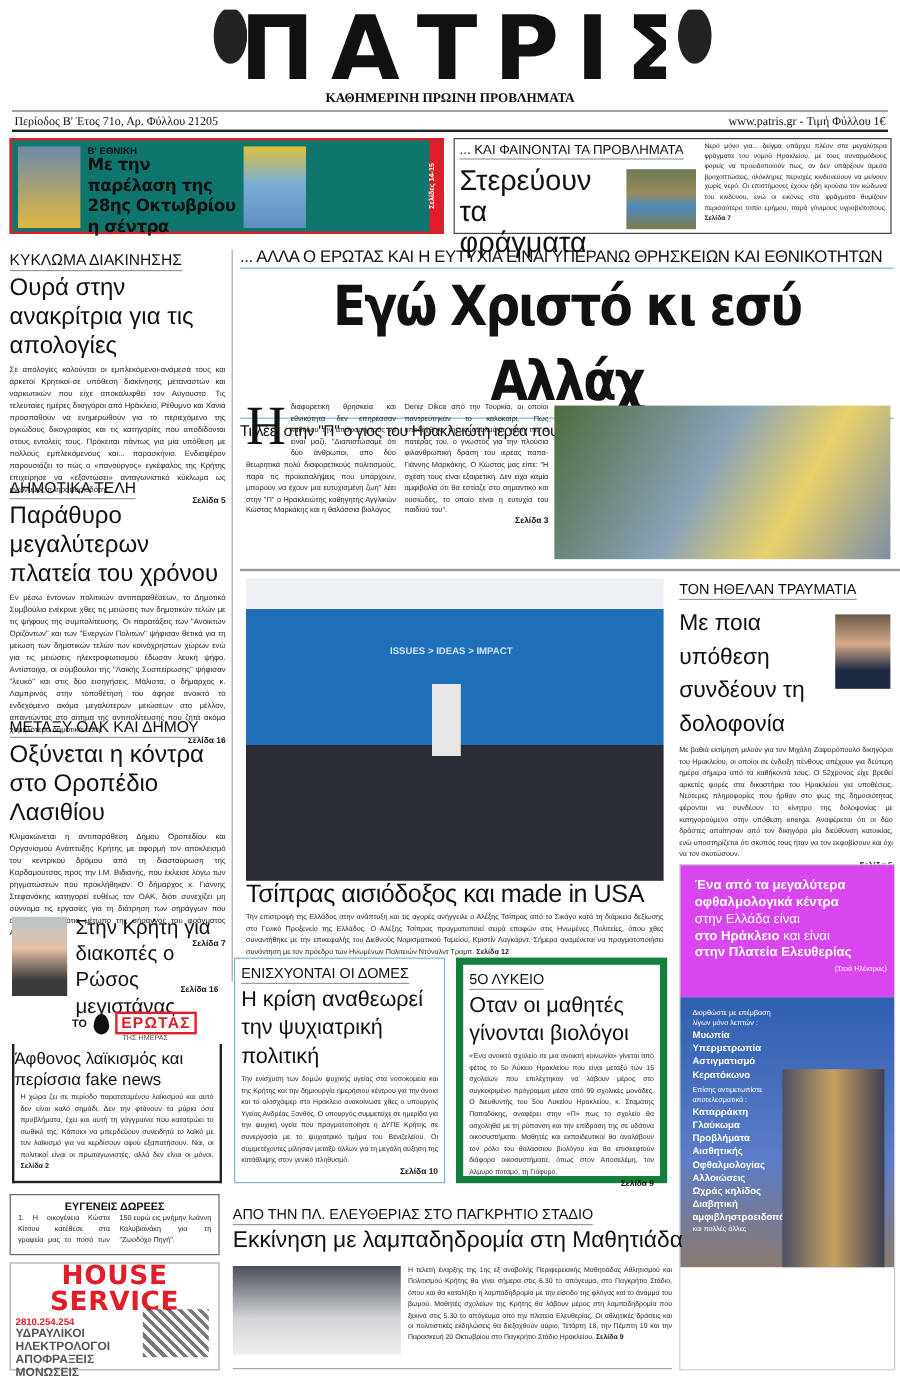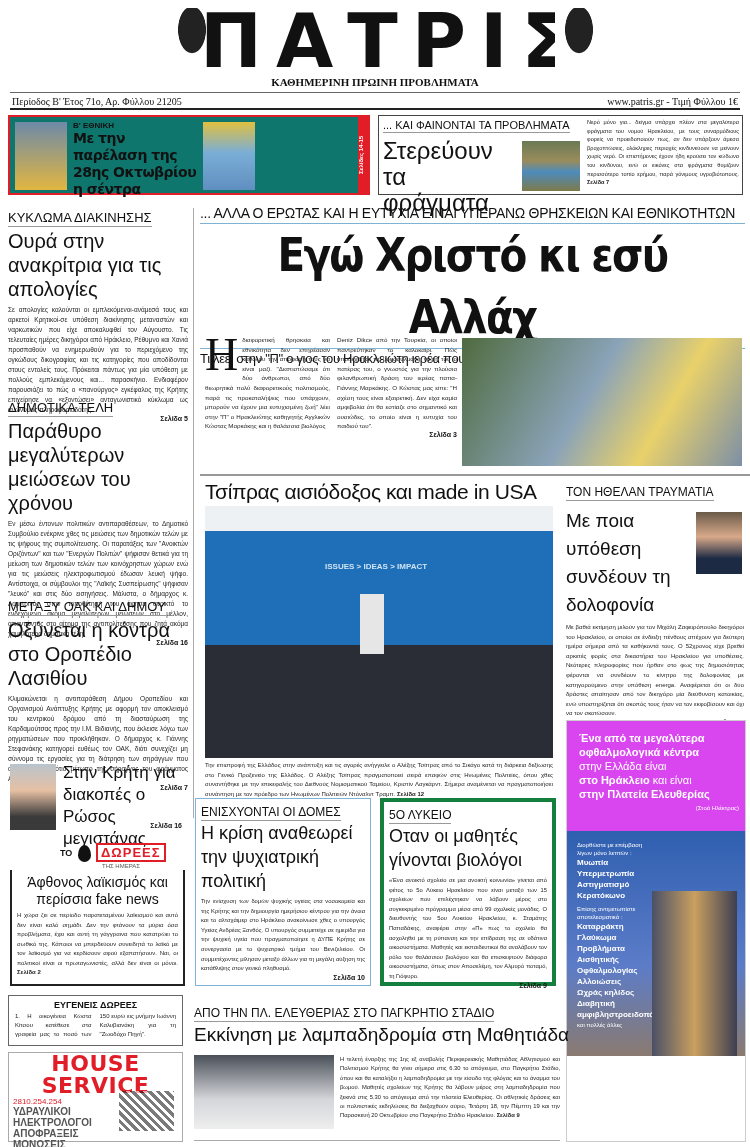--- a/index.html
+++ b/index.html
@@ -51,56 +51,56 @@
 </div>
 
 <div class="abs" style="left:8px;top:208px;width:180px">
   <div class="kicker">ΚΥΚΛΩΜΑ ΔΙΑΚΙΝΗΣΗΣ</div>
   <div class="h2" style="margin-top:2px">Ουρά στην ανακρίτρια για τις απολογίες</div>
   <div class="body" style="margin-top:4px">Σε απολογίες καλούνται οι εμπλεκόμενοι-ανάμεσά τους και αρκετοί Κρητικοί-σε υπόθεση διακίνησης μεταναστών και ναρκωτικών που είχε αποκαλυφθεί τον Αύγουστο. Τις τελευταίες ημέρες δικηγόροι από Ηράκλειο, Ρέθυμνο και Χανιά προσπαθούν να ενημερωθούν για το περιεχόμενο της ογκώδους δικογραφίας και τις κατηγορίες που αποδίδονται στους εντολείς τους. Πρόκειται πάντως για μία υπόθεση με πολλούς εμπλεκόμενους και... παρασκήνιο. Ενδιαφέρον παρουσιάζει το πώς ο «πανούργος» εγκέφαλος της Κρήτης επιχείρησε να «εξοντώσει» ανταγωνιστικό κύκλωμα ως ανώνυμος πληροφοριοδότης.</div>
   <div class="pg">Σελίδα 5</div>
 </div>
 <div class="abs" style="left:8px;top:398px;width:180px">
   <div class="kicker">ΔΗΜΟΤΙΚΑ ΤΕΛΗ</div>
-  <div class="h2" style="margin-top:2px">Παράθυρο μεγαλύτερων μειώσεων του χρόνου</div>
+  <div class="h2" style="margin-top:2px">Παράθυρο μεγαλύτερων πλατεία του χρόνου</div>
   <div class="body" style="margin-top:4px">Εν μέσω έντονων πολιτικών αντιπαραθέσεων, το Δημοτικό Συμβούλιο ενέκρινε χθες τις μειώσεις των δημοτικών τελών με τις ψήφους της συμπολίτευσης. Οι παρατάξεις των "Ανοικτών Οριζόντων" και των "Ενεργών Πολιτών" ψήφισαν θετικά για τη μείωση των δημοτικών τελών των κοινόχρηστων χώρων ενώ για τις μειώσεις ηλεκτροφωτισμού έδωσαν λευκή ψήφο. Αντίστοιχα, οι σύμβουλοι της "Λαϊκής Συσπείρωσης" ψήφισαν "λευκό" και στις δύο εισηγήσεις. Μάλιστα, ο δήμαρχος κ. Λαμπρινός στην τοποθέτησή του άφησε ανοικτό το ενδεχόμενο ακόμα μεγαλύτερων μειώσεων στο μέλλον, απαντώντας στο αίτημα της αντιπολίτευσης που ζητά ακόμα χαμηλότερα δημοτικά τέλη.</div>
   <div class="pg">Σελίδα 16</div>
 </div>
 <div class="abs" style="left:8px;top:597px;width:180px">
   <div class="kicker">ΜΕΤΑΞΥ ΟΑΚ ΚΑΙ ΔΗΜΟΥ</div>
   <div class="h2" style="margin-top:2px">Οξύνεται η κόντρα στο Οροπέδιο Λασιθίου</div>
   <div class="body" style="margin-top:4px">Κλιμακώνεται η αντιπαράθεση Δήμου Οροπεδίου και Οργανισμού Ανάπτυξης Κρήτης με αφορμή τον αποκλεισμό του κεντρικού δρόμου από τη διασταύρωση της Καρδαμούτσας προς την Ι.Μ. Βιδιανής, που έκλεισε λόγω των ρηγματώσεων που προκλήθηκαν. Ο δήμαρχος κ. Γιάννης Στεφανάκης κατηγορεί ευθέως τον ΟΑΚ, διότι συνεχίζει μη σύννομα τις εργασίες για τη διάτρηση των σηράγγων που αφορούν στο νότιο μέτωπο της σήραγγος του φράγματος Αποσελέμη.</div>
   <div class="pg">Σελίδα 7</div>
 </div>
 <div class="abs" style="left:8px;top:762px;width:180px;height:72px">
   <div class="abs photo" style="left:2px;top:2px;width:46px;height:66px;background:linear-gradient(#b9c4cc,#e6c0a4 40%,#3a3a3a 80%)"></div>
   <div class="abs" style="left:55px;top:0;width:125px;font-size:17px;line-height:22px">Στην Κρήτη για διακοπές ο Ρώσος μεγιστάνας</div>
   <div class="abs pg" style="right:6px;top:60px">Σελίδα 16</div>
 </div>
 <div class="abs vsep" style="left:193px;top:208px;height:610px"></div>
 
 <div class="abs" style="left:10px;top:848px;width:175px;height:138px">
   <div class="abs" style="left:50px;top:0;font-size:9px;font-weight:bold">ΤΟ</div>
   <div class="abs" style="left:68px;top:-3px;width:13px;height:17px;background:#111;border-radius:50% 50% 50% 50%/60% 60% 40% 40%"></div>
-  <div class="abs" style="left:86px;top:-5px;border:2px solid #e11d27;color:#e11d27;font-weight:bold;font-size:13px;padding:0 3px;letter-spacing:1px">ΔΩΡΕΕΣ</div>
+  <div class="abs" style="left:86px;top:-5px;border:2px solid #e11d27;color:#e11d27;font-weight:bold;font-size:13px;padding:0 3px;letter-spacing:1px">ΕΡΩΤΑΣ</div>
   <div class="abs" style="left:92px;top:15px;font-size:6px;color:#555">ΤΗΣ ΗΜΕΡΑΣ</div>
   <div class="abs" style="left:0;top:22px;width:175px;height:116px;border:2px solid #222;border-top:none">
-    <div style="text-align:center;font-size:14px;line-height:17px;margin-top:4px">Άφθονος λαϊκισμός και περίσσια fake news</div>
+    <div style="text-align:left;font-size:14px;line-height:17px;margin-top:4px">Άφθονος λαϊκισμός και περίσσια fake news</div>
     <div class="body" style="padding:3px 5px 0;font-size:6px;line-height:9.5px"><span>Η χώρα ζει σε περίοδο παρατεταμένου λαϊκισμού και αυτό δεν είναι καλό σημάδι. Δεν την φτάνουν τα μύρια όσα προβλήματα, έχει και αυτή τη γάγγραινα που κατατρώει το σωθικό της. Κάποιοι να μπερδεύουν συνειδητά το λαϊκό με τον λαϊκισμό για να κερδίσουν αφού εξαπατήσουν. Ναι, οι πολιτικοί είναι οι πρωταγωνιστές, αλλά δεν είναι οι μόνοι.</span> <b>Σελίδα 2</b></div>
   </div>
 </div>
 
 <div class="abs" style="left:8px;top:995px;width:175px;height:51px;border:1px solid #666">
   <div style="text-align:center;font-weight:bold;font-size:9px;margin-top:4px">ΕΥΓΕΝΕΙΣ ΔΩΡΕΕΣ</div>
   <div class="body" style="column-count:2;column-gap:8px;padding:2px 6px;font-size:6px;line-height:9px">1. Η οικογένεια Κώστα Κίτσου κατέθεσε στα γραφεία μας το ποσό των 150 ευρώ εις μνήμην Ιωάννη Καλυβιανάκη για τη "Ζωοδόχο Πηγή".</div>
 </div>
 
 <div class="abs" style="left:8px;top:1052px;width:175px;height:90px;border:1px solid #aaa;background:#fff">
   <div style="color:#e11d27;font-weight:bold;font-size:22px;line-height:22px;text-align:center;letter-spacing:0.5px;font-family:'DejaVu Sans',sans-serif">HOUSE SERVICE</div>
-  <div style="color:#e11d27;font-size:8px;font-weight:normal;padding-left:4px">2810.254.254</div>
+  <div style="color:#e11d27;font-size:8px;font-weight:bold;padding-left:4px">2810.254.254</div>
   <div style="padding-left:4px;font-weight:bold;color:#555;font-size:10px;line-height:11px">
     <div>ΥΔΡΑΥΛΙΚΟΙ</div>
     <div>ΗΛΕΚΤΡΟΛΟΓΟΙ</div>
     <div>ΑΠΟΦΡΑΞΕΙΣ</div>
     <div>ΜΟΝΩΣΕΙΣ</div>
   </div>
 
   <div class="abs" style="right:8px;top:38px;width:55px;height:40px;background:repeating-linear-gradient(45deg,#222 0 3px,#fff 3px 6px);opacity:.6"></div>
 </div>
 
@@ -114,25 +114,25 @@
   <div class="body" style="font-size:6.2px;line-height:9.6px">διαφορετική θρησκεία και εθνικότητα δεν επηρέασαν καθόλου την απόφασή τους να είναι μαζί. "Διαπιστώσαμε ότι δύο άνθρωποι, από δύο θεωρητικά πολύ διαφορετικούς πολιτισμούς, παρά τις προκαταλήψεις που υπάρχουν, μπορούν να έχουν μια ευτυχισμένη ζωή" λέει στην "Π" ο Ηρακλειώτης καθηγητής Αγγλικών Κώστας Μαρκάκης και η θαλάσσια βιολόγος</div>
 </div>
 <div class="abs" style="left:337px;top:335px;width:120px">
   <div class="body" style="font-size:6.2px;line-height:9.6px">Deniz Dikce από την Τουρκία, οι οποίοι παντρεύτηκαν το καλοκαίρι. Πώς υποδέχθηκε τη μουσουλμάνα νύφη του ο πατέρας του, ο γνωστός για την πλούσια φιλανθρωπική δράση του ιερέας παπα-Γιάννης Μαρκάκης. Ο Κώστας μας είπε: "Η σχέση τους είναι εξαιρετική. Δεν είχα καμία αμφιβολία ότι θα εστίαζε στο σημαντικό και ουσιώδες, το οποίο είναι η ευτυχία του παιδιού του".</div>
   <div class="pg">Σελίδα 3</div>
 </div>
 <div class="abs photo" style="left:462px;top:338px;width:280px;height:128px;background:linear-gradient(120deg,#4f6b3e,#8aa3b8 45%,#e9d16a 70%,#7c8fa6)"></div>
 <div class="abs" style="left:200px;top:474px;width:550px;border-top:2px solid #999"></div>
 
 <div class="abs" style="left:205px;top:480px;width:348px">
-  <div style="font-size:21px;line-height:24px;letter-spacing:-0.4px">Τσίπρας αισιόδοξος και made in USA</div>
   <div style="position:relative;margin-top:2px;height:252px;background:linear-gradient(#eef1f4 0 10%,#1e6fb8 10% 55%,#2a2d36 55%)">
     <div class="abs" style="left:120px;top:56px;color:#cfe3f5;font-size:8px;font-weight:bold">ISSUES &gt; IDEAS &gt; IMPACT</div>
     <div class="abs" style="left:155px;top:88px;width:24px;height:60px;background:#e6e6e6"></div>
   </div>
+  <div style="font-size:21px;line-height:24px;letter-spacing:-0.4px">Τσίπρας αισιόδοξος και made in USA</div>
   <div class="body" style="font-size:6px;line-height:9.6px;margin-top:3px"><span>Την επιστροφή της Ελλάδος στην ανάπτυξη και τις αγορές ανήγγειλε ο Αλέξης Τσίπρας από το Σικάγο κατά τη διάρκεια δεξίωσης στο Γενικό Προξενείο της Ελλάδος. Ο Αλέξης Τσίπρας πραγματοποιεί σειρά επαφών στις Ηνωμένες Πολιτείες, όπου χθες συναντήθηκε με την επικεφαλής του Διεθνούς Νομισματικού Ταμείου, Κριστίν Λαγκάρντ. Σήμερα αναμένεται να πραγματοποιήσει συνάντηση με τον πρόεδρο των Ηνωμένων Πολιτειών Ντόναλντ Τραμπ.</span> <b>Σελίδα 12</b></div>
 </div>
 
 <div class="abs" style="left:566px;top:482px;width:178px">
   <div class="kicker" style="font-size:12px">ΤΟΝ ΗΘΕΛΑΝ ΤΡΑΥΜΑΤΙΑ</div>
   <div class="h2" style="font-size:19px;line-height:28px;width:120px;margin-top:6px">Με ποια υπόθεση συνδέουν τη δολοφονία</div>
   <div class="abs photo" style="left:130px;top:30px;width:46px;height:62px;background:linear-gradient(#6a5a48,#d8a98a 40%,#1d2a44 75%)"></div>
   <div class="body" style="font-size:6px;line-height:9.6px;margin-top:4px">Με βαθιά εκτίμηση μιλούν για τον Μιχάλη Ζαφειρόπουλο δικηγόροι του Ηρακλείου, οι οποίοι σε ένδειξη πένθους απέχουν για δεύτερη ημέρα σήμερα από τα καθήκοντά τους. Ο 52χρονος είχε βρεθεί αρκετές φορές στα δικαστήρια του Ηρακλείου για υποθέσεις. Νεότερες πληροφορίες που ήρθαν στο φως της δημοσιότητας φέρονται να συνδέουν το κίνητρο της δολοφονίας με κατηγορούμενο στην υπόθεση energa. Αναφέρεται ότι οι δύο δράστες απαίτησαν από τον δικηγόρο μία διεύθυνση κατοικίας, ενώ υποστηρίζεται ότι σκοπός τους ήταν να τον εκφοβίσουν και όχι να τον σκοτώσουν.</div>
   <div class="pg">Σελίδα 5</div>
 </div>
@@ -166,21 +166,21 @@
   </div>
 </div>
 
 <div class="abs" style="left:195px;top:798px;width:176px;height:188px;border:1px solid #7fb3d5;padding:3px 5px">
   <div class="kicker" style="font-size:12px">ΕΝΙΣΧΥΟΝΤΑΙ ΟΙ ΔΟΜΕΣ</div>
   <div class="h2" style="font-size:18px;line-height:24px">Η κρίση αναθεωρεί την ψυχιατρική πολιτική</div>
   <div class="body" style="font-size:5.8px;line-height:9.6px;margin-top:4px">Την ενίσχυση των δομών ψυχικής υγείας στα νοσοκομεία και της Κρήτης και την δημιουργία ημερήσιου κέντρου για την άνοια και το αλτσχάιμερ στο Ηράκλειο ανακοίνωσε χθες ο υπουργός Υγείας Ανδρέας Ξανθός. Ο υπουργός συμμετείχε σε ημερίδα για την ψυχική υγεία που πραγματοποίησε η ΔΥΠΕ Κρήτης σε συνεργασία με το ψυχιατρικό τμήμα του Βενιζελείου. Οι συμμετέχοντες μίλησαν μεταξύ άλλων για τη μεγάλη αύξηση της κατάθλιψης στον γενικό πληθυσμό.</div>
   <div class="pg">Σελίδα 10</div>
 </div>
 
-<div class="abs" style="left:380px;top:798px;width:176px;height:188px;border:4px solid #15803d;padding:3px 5px">
+<div class="abs" style="left:380px;top:798px;width:176px;height:188px;border:6px solid #15803d;padding:3px 5px">
   <div class="kicker" style="font-size:12px">5ο ΛΥΚΕΙΟ</div>
   <div class="h2" style="font-size:18px;line-height:24px">Οταν οι μαθητές γίνονται βιολόγοι</div>
   <div class="body" style="font-size:5.8px;line-height:9.6px;margin-top:4px">«Ένα ανοικτό σχολείο σε μια ανοικτή κοινωνία» γίνεται από φέτος το 5ο Λύκειο Ηρακλείου που είναι μεταξύ των 15 σχολείων που επιλέχτηκαν να λάβουν μέρος στο συγκεκριμένο πρόγραμμα μέσα από 99 σχολικές μονάδες. Ο διευθυντής του 5ου Λυκείου Ηρακλείου, κ. Σταμάτης Παπαδάκης, αναφέρει στην «Π» πως το σχολείο θα ασχοληθεί με τη ρύπανση και την επίδραση της σε υδάτινα οικοσυστήματα. Μαθητές και εκπαιδευτικοί θα αναλάβουν τον ρόλο του θαλάσσιου βιολόγου και θα επισκεφτούν διάφορα οικοσυστήματα, όπως στον Αποσελέμη, τον Αλμυρό ποταμό, τη Γιόφυρο.</div>
   <div class="pg">Σελίδα 9</div>
 </div>
 
 <div class="abs" style="left:194px;top:1003px;width:366px">
   <div class="kicker" style="font-size:12px">ΑΠΟ ΤΗΝ ΠΛ. ΕΛΕΥΘΕΡΙΑΣ ΣΤΟ ΠΑΓΚΡΗΤΙΟ ΣΤΑΔΙΟ</div>
   <div style="font-size:19px;line-height:26px;white-space:nowrap">Εκκίνηση με λαμπαδηδρομία στη Μαθητιάδα</div>
   <div class="photo" style="position:absolute;left:0;top:52px;width:140px;height:74px;background:linear-gradient(#4a4f58,#d4d6da 60%,#eee)"></div>

